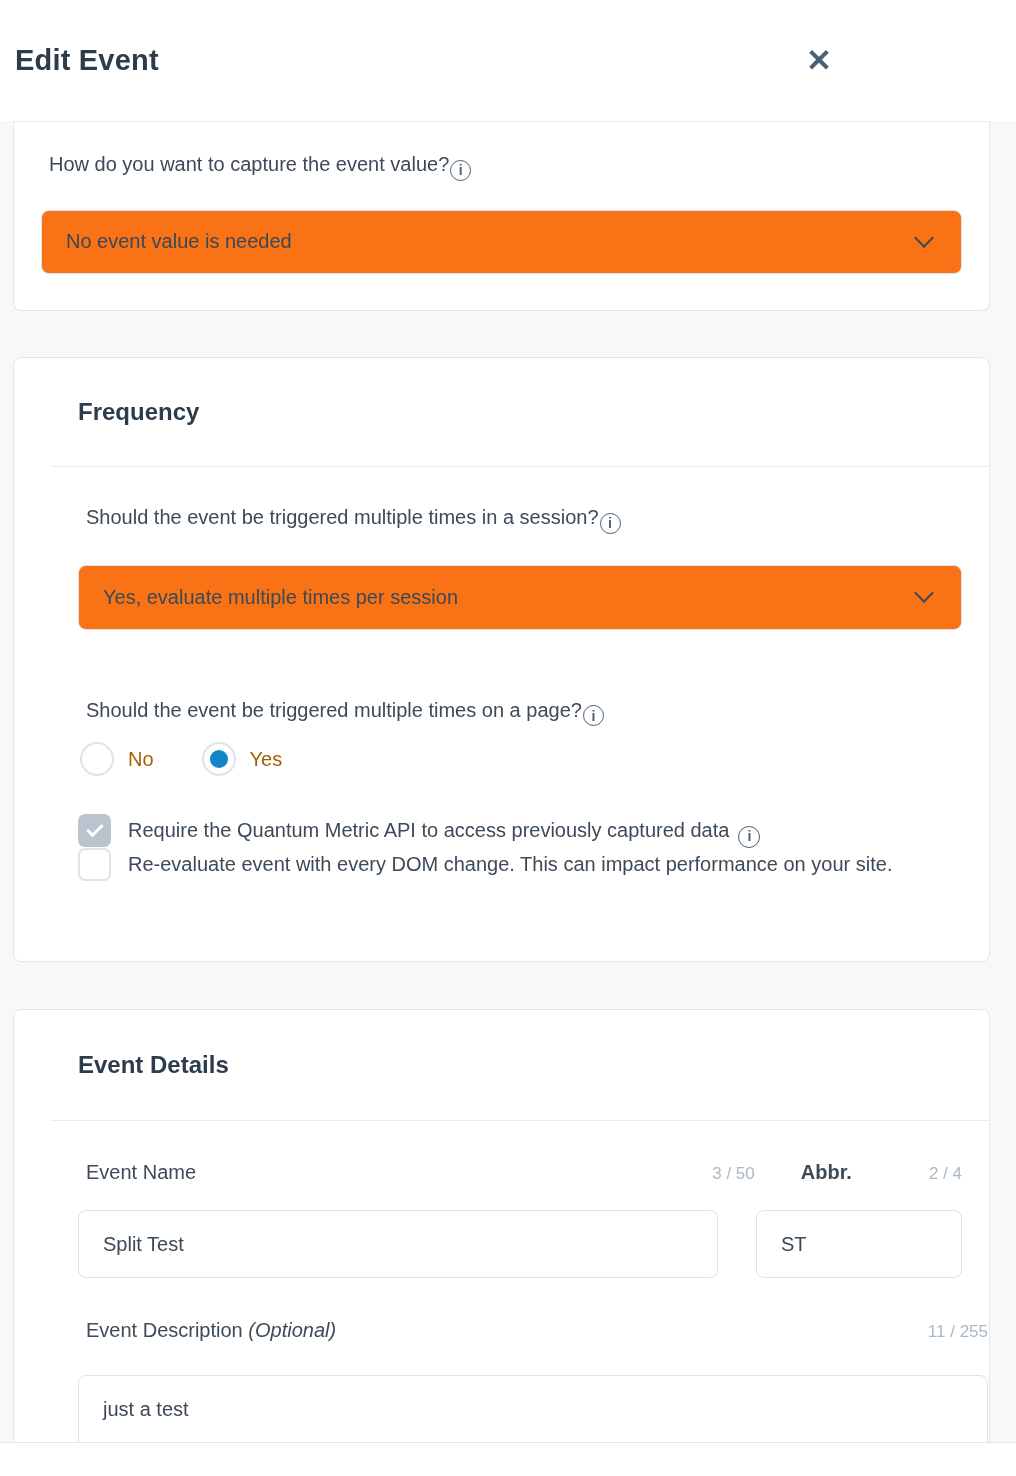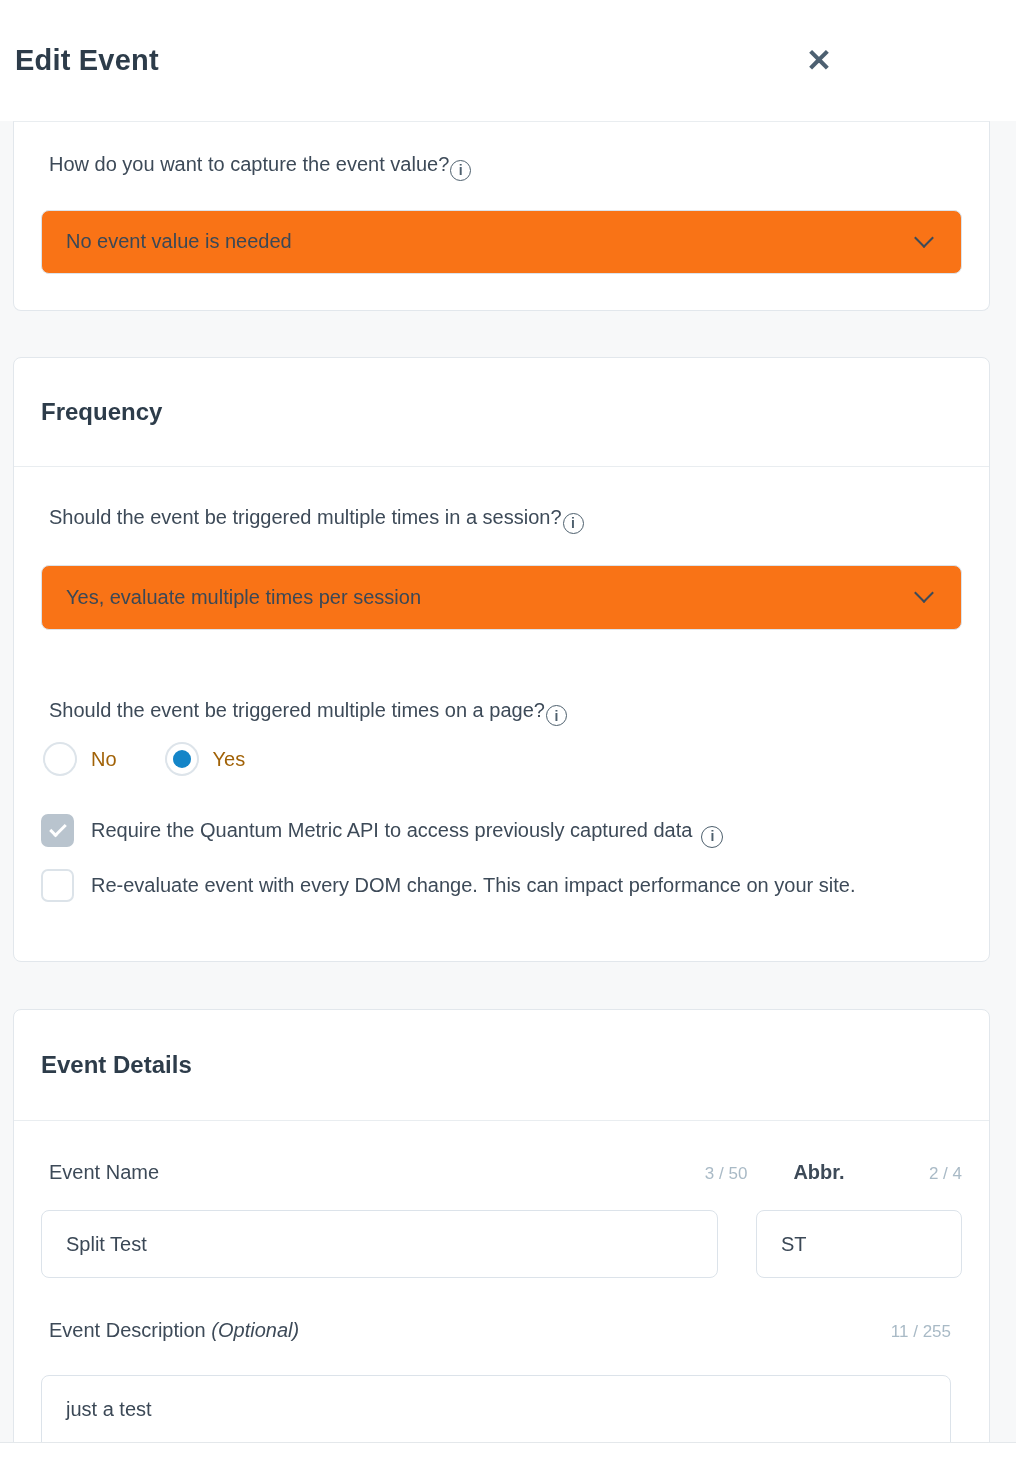--- a/index.html
+++ b/index.html
@@ -12,21 +12,21 @@
     background:#fff; display:flex; align-items:center; padding:0 44px 0 15px; }
   .modal-title { font-size:29px; font-weight:700; color:#2d3c4a; letter-spacing:.2px; flex:1; }
   .close-btn { background:none; border:none; cursor:pointer; padding:4px; line-height:1; }
   .close-glyph { font-size:31px; font-weight:700; color:#4d6071; }
 
   
   .modal-body { position:absolute; top:121px; left:0; width:1016px; height:1322px;
     background:#f7f8f9; overflow:hidden; border-bottom:1px solid #e4e8eb; }
 
   .panel { width:977px; margin-left:13px; background:#fff;
-    border:1px solid #e2e7ec; border-radius:8px; }
+    border:1px solid #e2e7ec; border-radius:8px;padding-left:37px; }
   .panel-capture { border-radius:0 0 8px 8px; border-top:1px solid #e9edf0; height:190px; padding:30px 27px 0; }
 
   .q-label { font-size:20px; line-height:24px; color:#3d4a58; margin-left:8px; }
 
   .info-icon { display:inline-flex; width:21px; height:21px; border:1.5px solid #4d5f6d;
     border-radius:50%; align-items:center; justify-content:center; font-size:14px;
     font-weight:600; font-style:normal; color:#4d5f6d; vertical-align:-4px; margin-left:1px; }
   .info-icon i { font-style:normal; }
   .info-standalone { margin-left:9px; width:22px; height:22px; }
 
@@ -51,21 +51,21 @@
   .radio-opt { display:flex; align-items:center; cursor:pointer; }
   .radio-opt + .radio-opt { margin-left:48px; }
   .radio-circle { width:34px; height:34px; border:2px solid #dde4ea; border-radius:50%;
     background:#fff; display:flex; align-items:center; justify-content:center; }
   .radio-dot { width:18px; height:18px; border-radius:50%; background:transparent; }
   .radio-circle.on .radio-dot { background:#1485c8; }
   .radio-label { font-size:20px; color:#a16207; margin-left:14px; }
 
   .checkbox-group { margin-top:38px; }
   .checkbox-row { display:flex; align-items:flex-start; }
-  .checkbox-row + .checkbox-row { margin-top:21px; }
+  .checkbox-row + .checkbox-row { }
   .checkbox-box { flex:0 0 auto; width:33px; height:33px; border:2px solid #dce3e9;
     border-radius:7px; background:#fff; display:flex; align-items:center; justify-content:center;
     cursor:pointer; }
   .checkbox-box.checked { background:#b9c4ce; border-color:#b9c4ce; }
   .check-mark { width:16px; height:9px; border-left:3.5px solid #fff; border-bottom:3.5px solid #fff;
     transform:rotate(-45deg); margin-top:-4px; display:none; }
   .checkbox-box.checked .check-mark { display:block; }
   .checkbox-label { font-size:20px; line-height:33px; color:#3d4a58; margin-left:17px; max-width:830px; }
 
   

